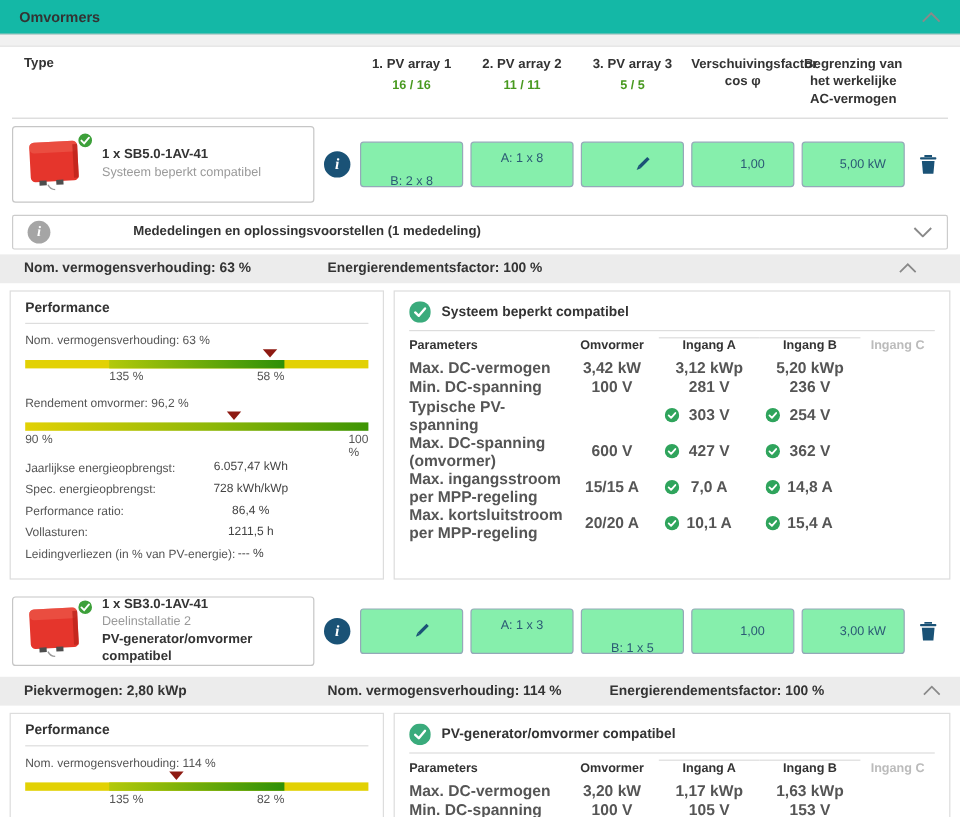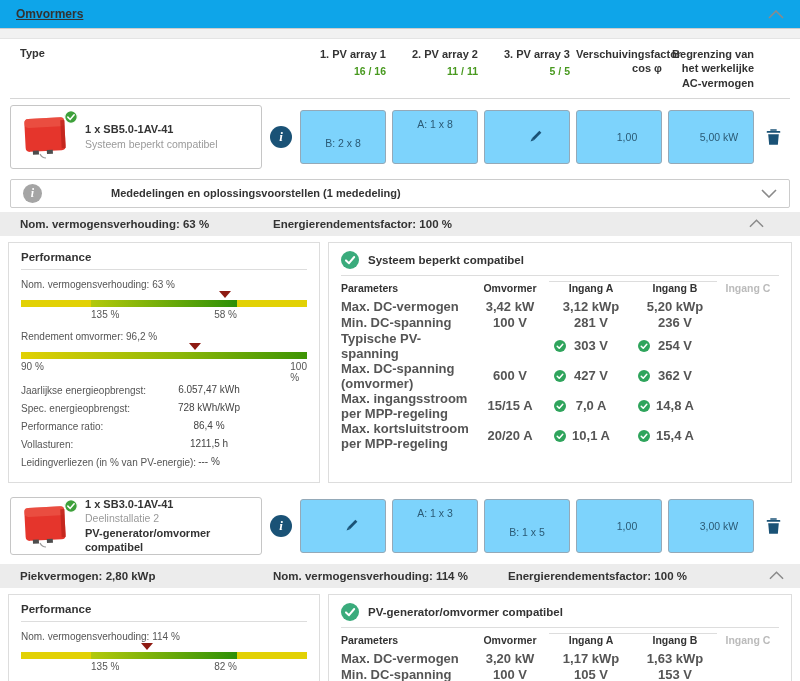--- a/index.html
+++ b/index.html
@@ -4,35 +4,35 @@
 <style>
   * { box-sizing: border-box; margin: 0; padding: 0; }
   body {
     width: 800px; height: 681px; background: #fff;
     font-family: "Liberation Sans", sans-serif; color: #333;
     font-size: 11px; overflow: hidden;
   }
   
   .sec-header {
     display: flex; justify-content: space-between; align-items: center;
-    padding: 7px 16px; border-bottom: 1px solid #ccc; background: #0ea5e9; text-decoration: underline;
+    padding: 7px 16px; border-bottom: 1px solid #ccc; background: #14b8a6;
   }
   .sec-header .title { font-weight: bold; font-size: 12px; }
   .gray-strip { height: 10px; background: #f1f1f1; border-bottom: 1px solid #e4e4e4; }
 
   
   .rowgrid {
     display: grid;
     grid-template-columns: 252px 26px 86px 86px 86px 86px 86px 26px;
     column-gap: 6px; padding: 0 10px; align-items: center;
   }
   
   .col-headers { padding-top: 8px; align-items: start; }
   .col-headers .type { font-weight: bold; font-size: 11px; padding-left: 10px; }
-  .chead { text-align: right; font-weight: bold; font-size: 11px; line-height: 1.3; }
+  .chead { text-align: center; font-weight: bold; font-size: 11px; line-height: 1.3; }
   .chead .count { color: #48991f; margin-top: 4px; font-size: 10.5px; }
   .headline { border-bottom: 1px solid #d6d6d6; margin: 8px 10px 0; }
 
   
   .inv-row { padding-top: 6px; padding-bottom: 6px; }
   .device-card {
     border: 1px solid #c6c6c6; border-radius: 3px; background: #fff;
     height: 64px; display: flex; align-items: center; gap: 10px; padding: 3px 8px;
     cursor: default;
   }
@@ -43,22 +43,22 @@
   .dev-name { font-weight: bold; font-size: 11px; color: #333; }
   .dev-sub { color: #9a9a9a; font-size: 10.5px; }
   .dev-status-bold { font-weight: bold; color: #333; font-size: 11px; }
   .info-btn {
     width: 22px; height: 22px; border-radius: 50%; background: #1a5276;
     color: #fff; display: flex; align-items: center; justify-content: center;
     font-family: "Liberation Serif", serif; font-style: italic; font-weight: bold;
     font-size: 13px; margin: 0 auto; cursor: pointer;
   }
   .cell-box {
-    border: 1px solid #94a9b8; border-radius: 3px; background: #7dd3fc;
-    height: 54px; position: relative; color: #2b5a75; font-size: 10.5px;
+    border: 1px solid #94a9b8; border-radius: 3px; background: #86efac;
+    height: 38px; position: relative; color: #2b5a75; font-size: 10.5px;
     display: flex; align-items: center; justify-content: center; cursor: pointer; padding-left: 16px;
   }
   .cell-box .slot1 { position: absolute; top: 7px; left: 0; right: 0; text-align: center; }
   .cell-box .slot2 { position: absolute; top: 26px; left: 0; right: 0; text-align: center; }
   .iconbtn { display: flex; align-items: center; justify-content: center; cursor: pointer; }
 
   
   .msg-row {
     margin: 4px 10px; border: 1px solid #ccc; border-radius: 2px;
     display: flex; align-items: center; padding: 4px 12px; gap: 26px;

